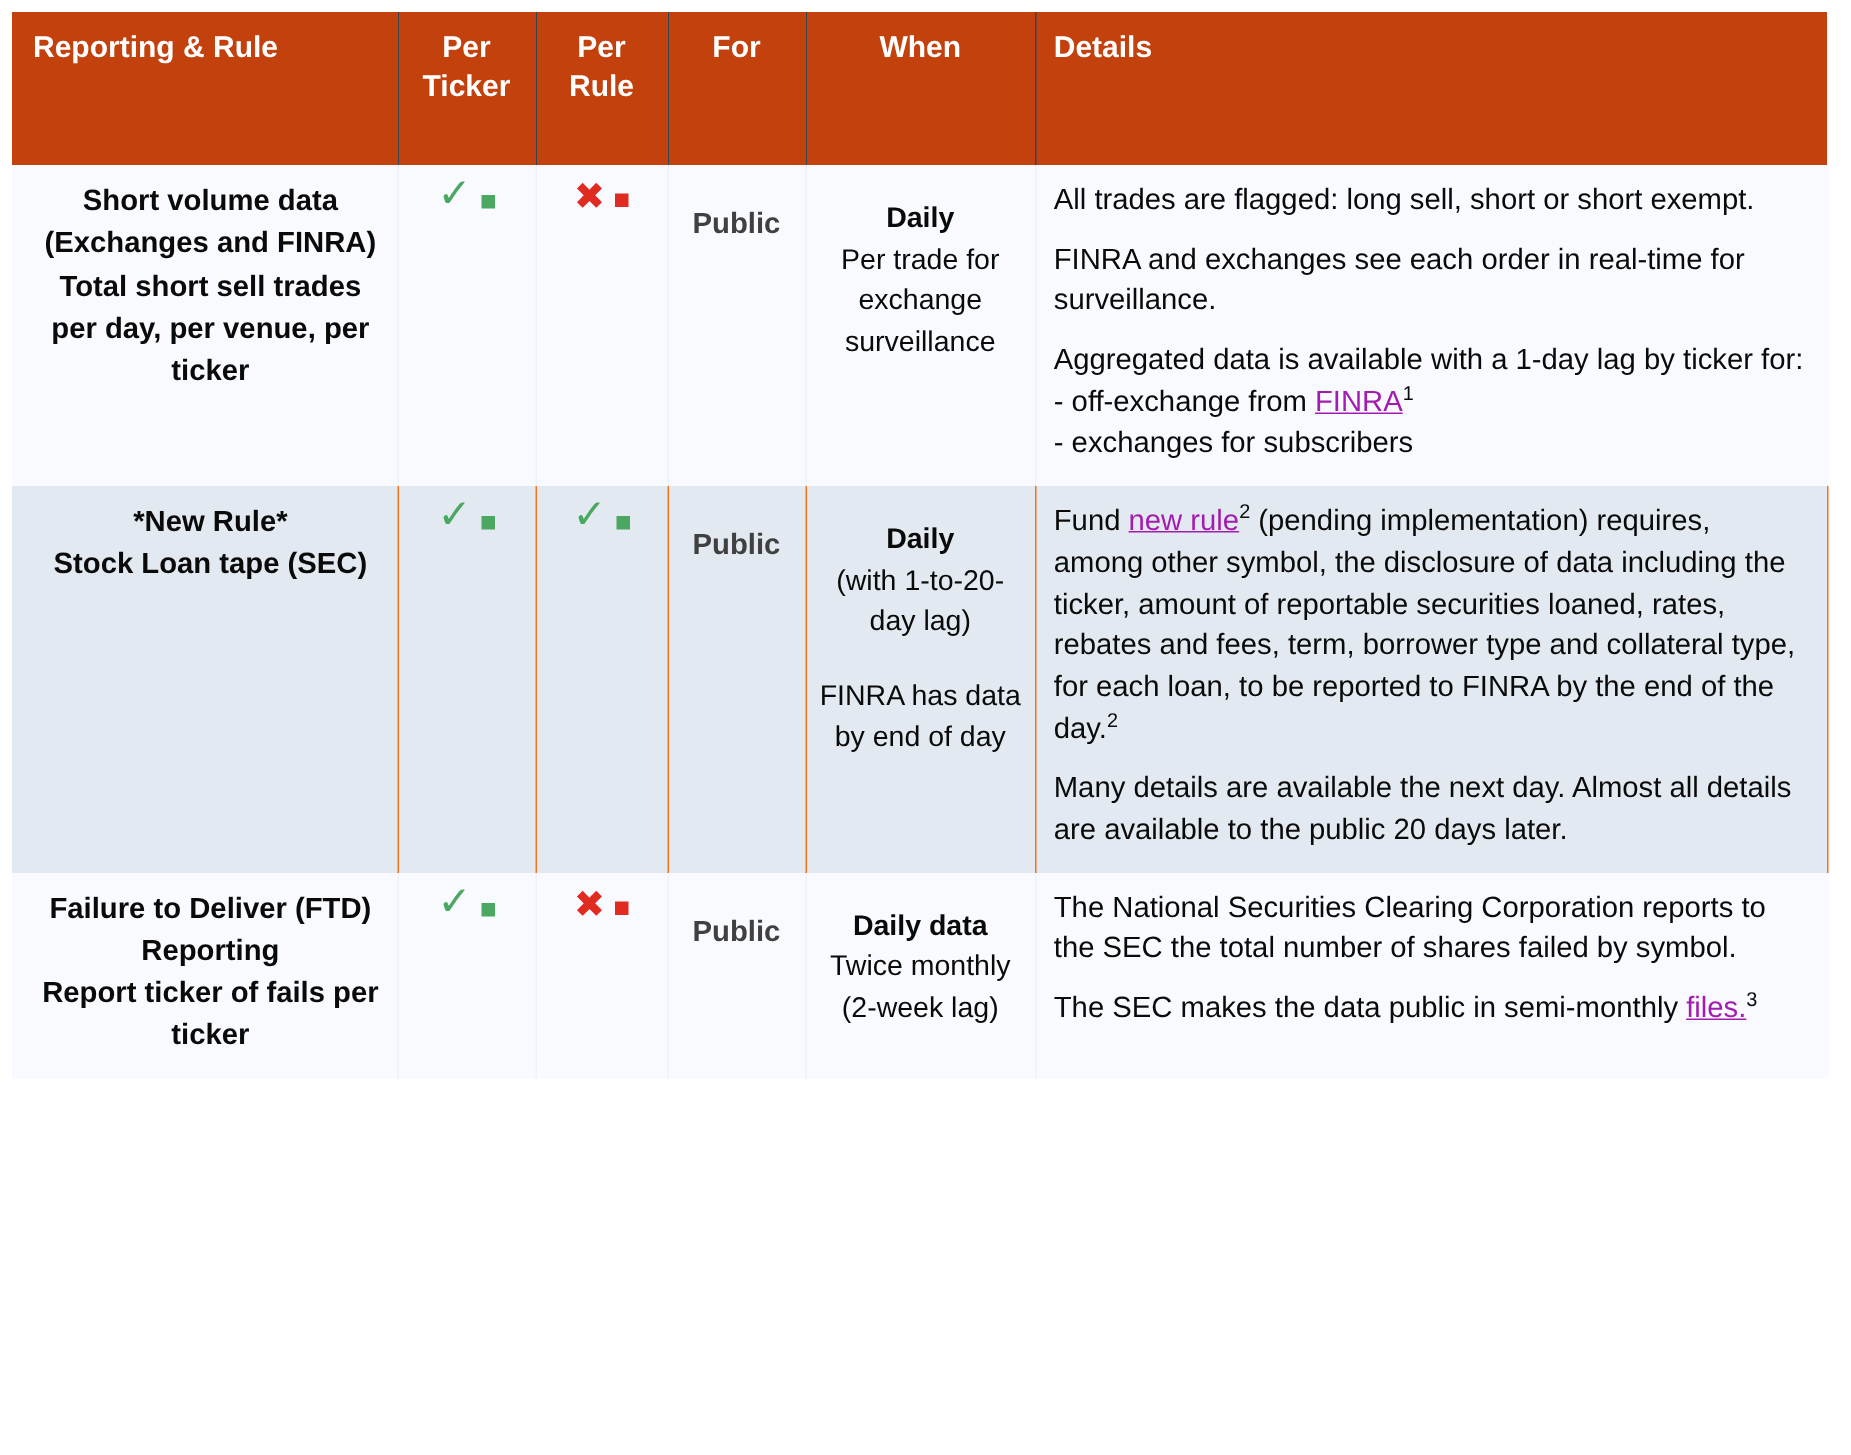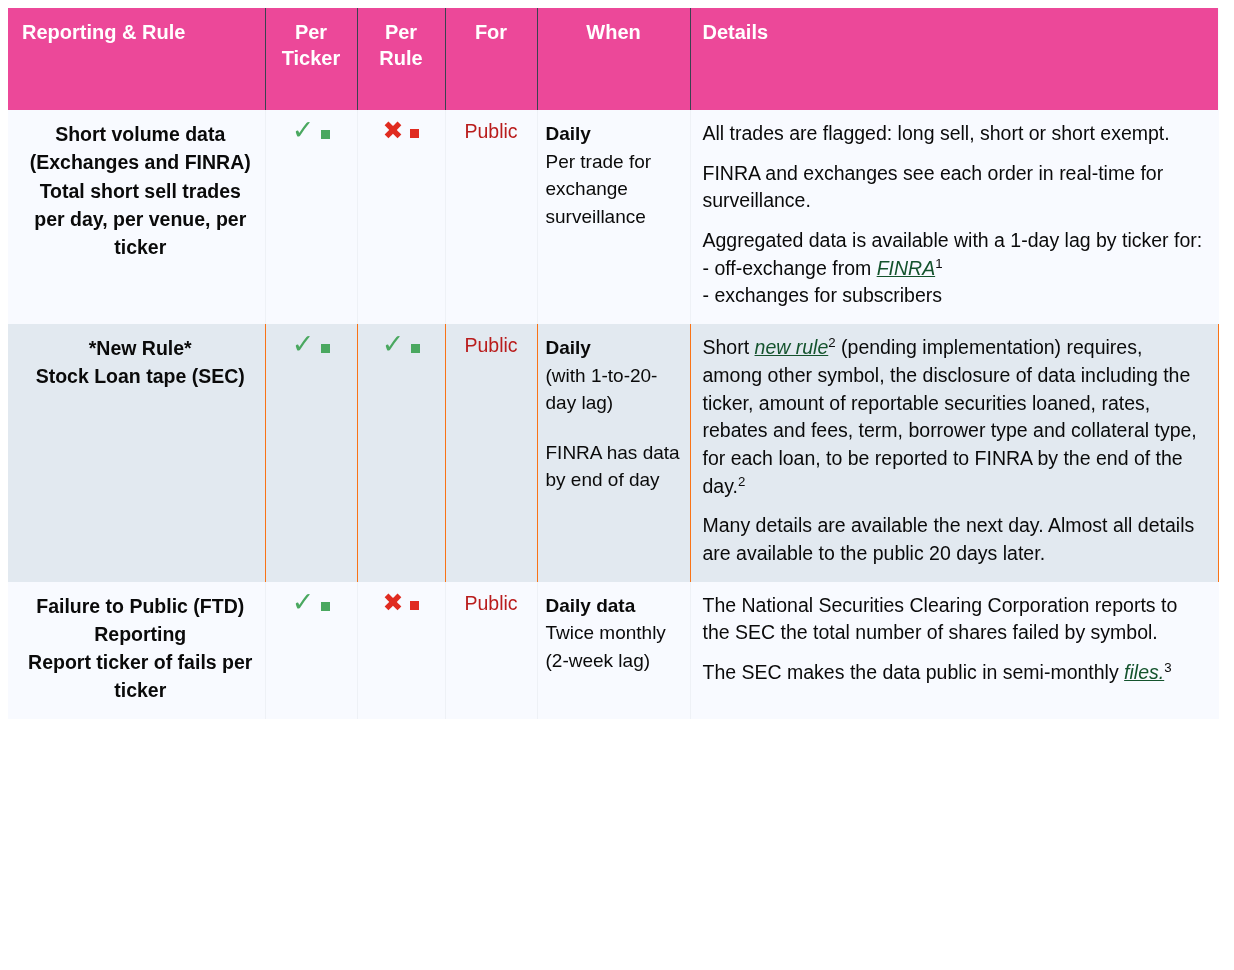--- a/index.html
+++ b/index.html
@@ -28,21 +28,21 @@
   }
   
   col.c-rule    { width: 257px; }
   col.c-ticker  { width: 92px;  }
   col.c-fund    { width: 88px;  }
   col.c-for     { width: 92px;  }
   col.c-when    { width: 153px; }
   col.c-details { width: 528px; }
 
   thead th {
-    background: #ec4899;
+    background: #c2410c;
     color: #ffffff;
     font-size: 20px;
     font-weight: bold;
     height: 102px;
     vertical-align: top;
     padding: 12px 10px 0 10px;
     border-right: 1px solid #3a4250;
     box-sizing: border-box;
     line-height: 1.28;
   }
@@ -68,30 +68,30 @@
     padding-right: 6px;
     text-align: center;
   }
   td.cell-mark {
     text-align: center;
     padding-top: 8px;
   }
   td.cell-for {
     text-align: center;
     font-size: 19.5px;
-    font-weight: normal;
-    color: #b91c1c;
-    padding-top: 10px;
+    font-weight: bold;
+    color: #404040;
+    padding-top: 28px;
   }
   td.cell-when {
-    text-align: left;
+    text-align: center;
     font-size: 19px;
     color: #0a0a0a;
     line-height: 1.45;
-    padding-top: 10px;
+    padding-top: 22px;
   }
   td.cell-when .when-first { font-weight: bold; }
   td.cell-when .when-gap { display: block; height: 22px; }
   td.cell-details {
     font-size: 19.5px;
     color: #0a0a0a;
     line-height: 1.42;
     padding-left: 12px;
     padding-right: 14px;
     padding-top: 10px;
@@ -125,24 +125,23 @@
     display: inline-block;
     width: 9px;
     height: 9px;
     position: relative;
     top: 3px;
   }
   .sq-green { background: #4aa860; }
   .sq-red { background: #e02b20; }
 
   a.doc-link, .doc-link {
-    color: #14532d;
+    color: #a21caf;
     text-decoration: underline;
     cursor: pointer;
-    font-style: italic;
   }
   sup.fn { font-size: 0.68em; vertical-align: super; line-height: 0; }
 </style>
 </head>
 <body>
 
 <div class="table-wrap">
   <table class="reporting-table">
     <colgroup>
       <col class="c-rule">
@@ -219,28 +218,28 @@
           </span>
         </td>
         <td class="cell-for">Public</td>
         <td class="cell-when">
           <span class="when-first">Daily</span><br>
           <span>(with 1-to-20-day lag)</span>
           <span class="when-gap"></span>
           <span>FINRA has data by end of day</span>
         </td>
         <td class="cell-details">
-          <p><span>Short </span><span class="doc-link">new rule</span><sup class="fn">2</sup><span> (pending implementation) requires, among other symbol, the disclosure of data including the ticker, amount of reportable securities loaned, rates, rebates and fees, term, borrower type and collateral type, for each loan, to be reported to FINRA by the end of the day.</span><sup class="fn">2</sup></p>
+          <p><span>Fund </span><span class="doc-link">new rule</span><sup class="fn">2</sup><span> (pending implementation) requires, among other symbol, the disclosure of data including the ticker, amount of reportable securities loaned, rates, rebates and fees, term, borrower type and collateral type, for each loan, to be reported to FINRA by the end of the day.</span><sup class="fn">2</sup></p>
           <p>Many details are available the next day. Almost all details are available to the public 20 days later.</p>
         </td>
       </tr>
 
       <tr class="row-norm">
         <td class="cell-rule">
-          <div>Failure to Public (FTD) Reporting</div>
+          <div>Failure to Deliver (FTD) Reporting</div>
           <div>Report ticker of fails per ticker</div>
         </td>
         <td class="cell-mark">
           <span class="mark-wrap">
             <span class="glyph-check">✓</span>
             <span class="sq sq-green"></span>
           </span>
         </td>
         <td class="cell-mark">
           <span class="mark-wrap">

